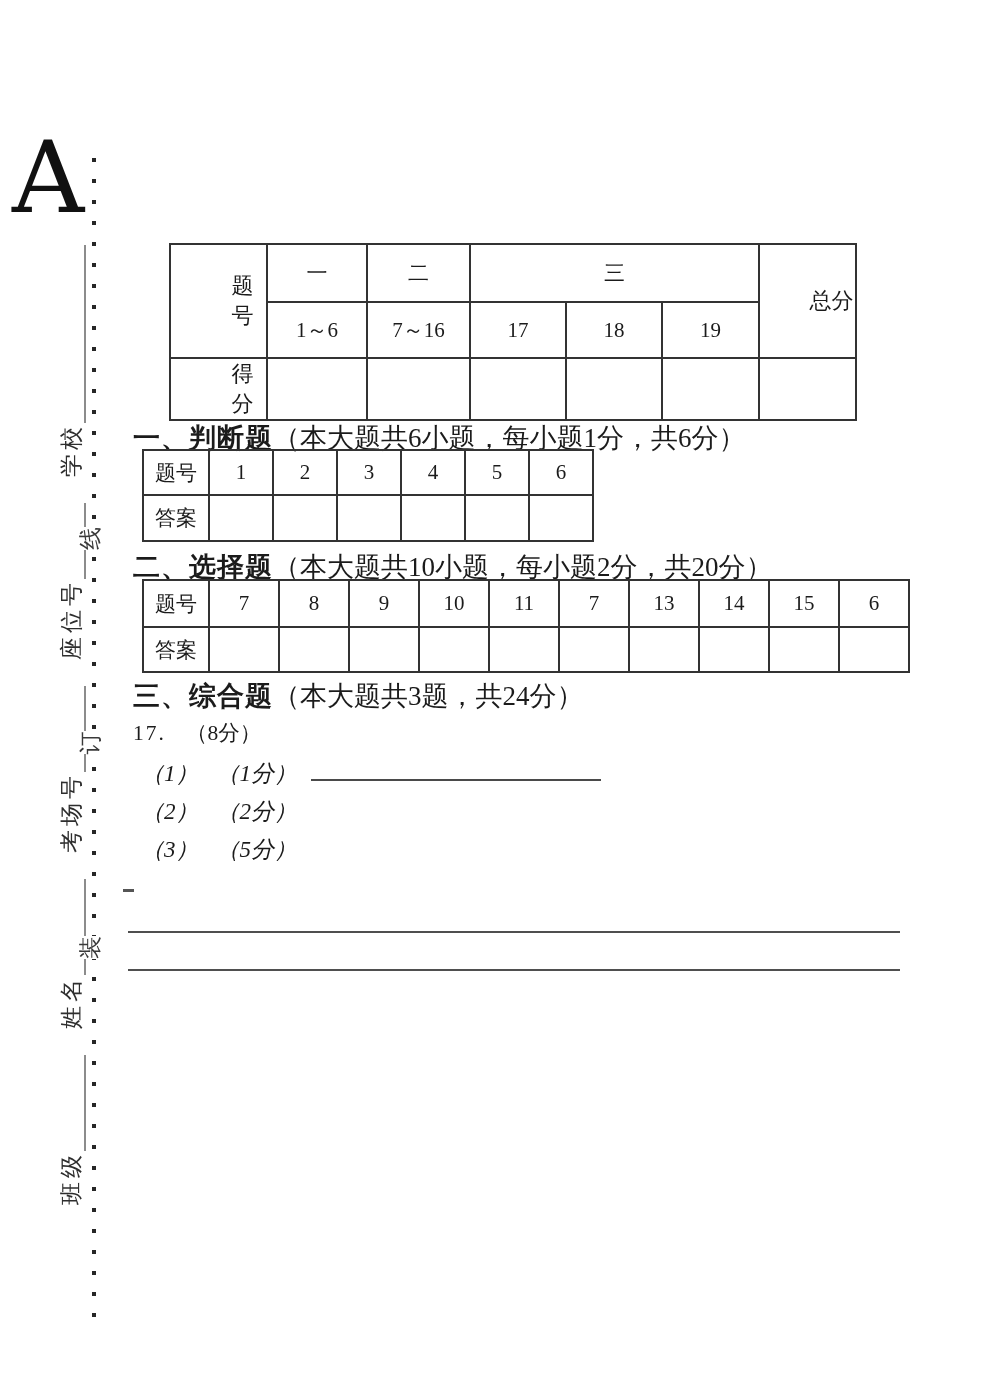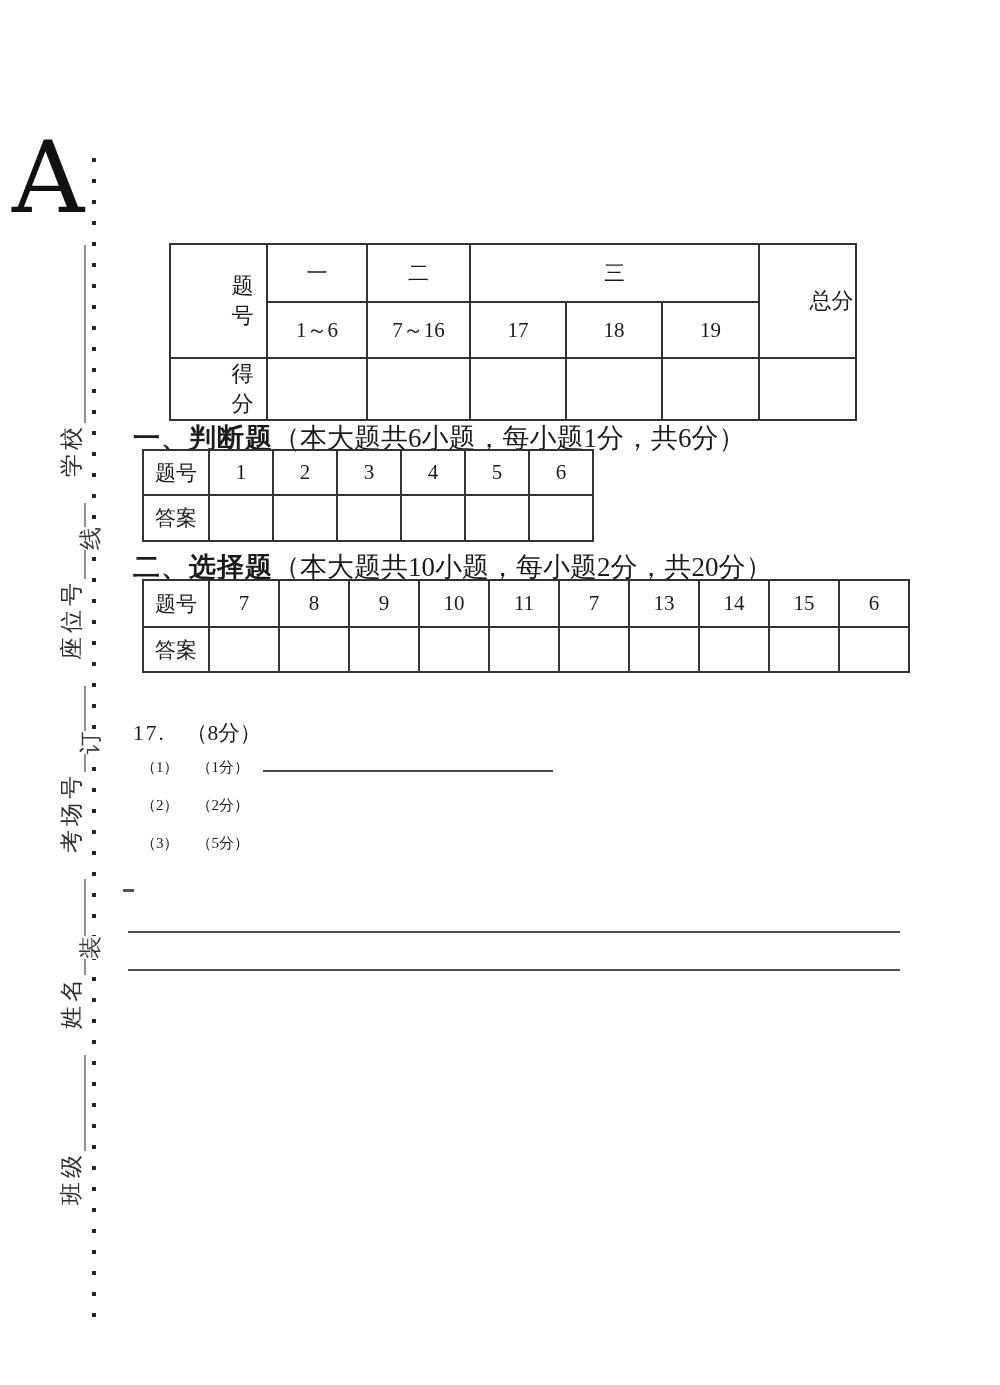--- a/index.html
+++ b/index.html
@@ -52,21 +52,21 @@
   .t-small{position:absolute;}
   .t1{left:142px;top:449px;}
   .t2{left:142px;top:579px;}
   .sec{position:absolute;left:133px;font-size:27px;white-space:nowrap;}
   .sec b{font-weight:700;letter-spacing:1px;}
   .sec1{top:420px;}
   .sec2{top:549px;}
   .sec3{top:678px;}
   .q17{position:absolute;left:133px;top:718px;font-size:21.5px;}
   .q17 .qnum{margin-right:20px;letter-spacing:2px;}
-  .part{position:absolute;left:141px;font-size:15px;white-space:nowrap;}
+  .part{position:absolute;left:141px;font-size:23px;white-space:nowrap;font-style:italic;}
   .p1{top:758px;}
   .p2{top:796px;}
   .p3{top:834px;}
   .part .pnum{margin-right:18px;}
   .uline{display:inline-block;width:290px;border-bottom:2px solid #4a4a4a;
          height:6px;margin-left:14px;}
   .stray-dash{position:absolute;left:123px;top:889px;width:11px;height:0;
               border-top:3px solid #555;}
   .ansline{position:absolute;left:128px;width:772px;height:0;
            border-top:2px solid #4f4f4f;}
@@ -224,20 +224,23 @@
       <td></td>
       <td></td>
       <td></td>
       <td></td>
       <td></td>
       <td></td>
     </tr>
   </tbody>
     </table>
 
+  <div class="sec sec3">
+    <b>三、综合题</b><span>（本大题共3题，共24分）</span>
+  </div>
 
   <div class="q17">
     <span class="qnum">17.</span><span>（8分）</span>
   </div>
 
   <div class="part p1">
     <span class="pnum">（1）</span><span>（1分）</span><span class="uline"></span>
   </div>
   <div class="part p2">
     <span class="pnum">（2）</span><span>（2分）</span>

